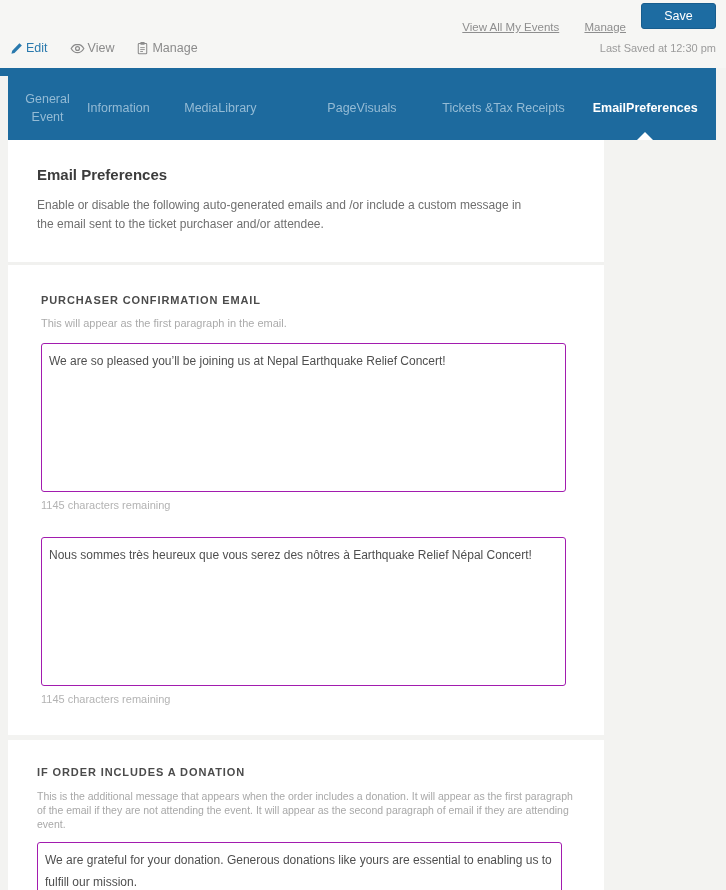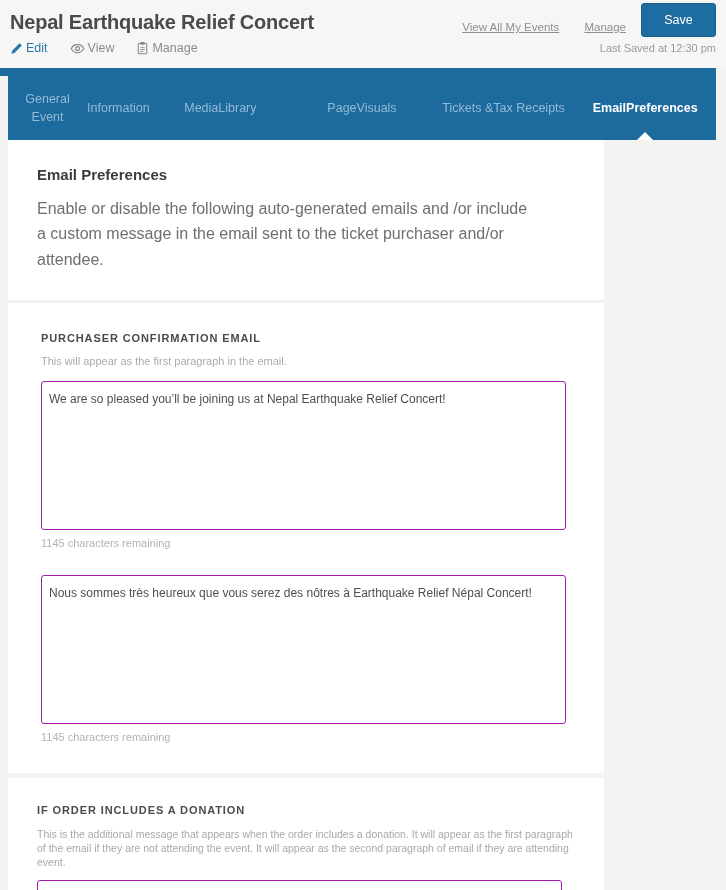--- a/index.html
+++ b/index.html
@@ -9,21 +9,21 @@
     background:#f3f3f1;
     font-family:"Liberation Sans", sans-serif;
     -webkit-font-smoothing:antialiased;
   }
   
   header { position:relative; height:68px; background:#f6f6f4; }
   .page-title { position:absolute; left:10px; top:11px; font-size:20px; font-weight:bold; color:#474b4d; letter-spacing:-0.2px; }
   .header-links { position:absolute; right:100px; top:21px; font-size:11.5px; color:#8e8e8e; white-space:nowrap; }
   .header-links a { color:#8e8e8e; text-decoration:underline; margin-left:22px; cursor:pointer; }
   .save-btn {
-    position:absolute; right:10px; top:3px; width:75px; height:34px;
+    position:absolute; right:10px; top:3px; width:75px; height:26px;
     background:#1d6ca2; border:1px solid #175d8e; border-radius:3px;
     color:#fff; font-size:12.5px; font-family:inherit; cursor:pointer;margin-left:29px;
   }
   .modes { position:absolute; left:10px; top:41px; display:flex; gap:22px; align-items:center; font-size:12.5px; color:#8b8b8b; }
   .mode { display:flex; align-items:center; gap:3px; cursor:pointer; }
   .mode.edit { color:#2979ad; }
   .mode svg { display:block; }
   .last-saved { position:absolute; right:10px; top:42px; font-size:11px; color:#9b9b9b; }
   
   .blue-strip { width:716px; height:8px; background:#1d6a9e; }
@@ -34,21 +34,21 @@
   }
   .tab.active { color:#ffffff; font-weight:bold; }
   .tab .pointer {
     position:absolute; bottom:0; left:50%; margin-left:-8px; width:0; height:0;
     border-left:8px solid transparent; border-right:8px solid transparent; border-bottom:8px solid #ffffff;
   }
   
   .card { margin-left:8px; width:596px; background:#ffffff; }
   .intro { padding:26px 29px 28px; border-bottom:3px solid #f1f1ef; }
   .intro h2 { font-size:15px; font-weight:bold; color:#3c3c3c; margin-bottom:13px; }
-  .intro p { font-size:16px; line-height:1.58; color:#6f6f6f; max-width:492px; }
+  .intro p { font-size:12px; line-height:1.58; color:#6f6f6f; max-width:492px; }
   .purchaser { padding:29px 33px 30px; }
   .sec-label { font-size:11px; font-weight:bold; letter-spacing:0.9px; color:#4b4b4b; margin-bottom:11px; }
   .hint { font-size:11px; color:#ababab; margin-bottom:14px; }
   textarea {
     display:block; width:525px; height:149px;
     border:1px solid #a21caf; border-radius:3px;
     padding:7px 6px 7px 7px;
     font-family:inherit; font-size:12px; line-height:1.8; color:#4f4f4f;
     resize:none; outline:none; background:#fff; overflow:hidden;
   }
@@ -56,21 +56,20 @@
   .ta2 { margin-top:26px; }
   .card-gap { height:5px; }
   .donation { padding:26px 29px 30px; }
   .donation .hint.small { font-size:10.5px; line-height:1.35; max-width:632px; margin-bottom:11px; color:#a8a8a8; }
   .donation textarea { height:160px; }
 </style>
 </head>
 <body>
 
 <header>
-  <h1 class="page-title">Nepal Earthquake Relief Concert</h1>
   <div class="header-links">
     <a>View All My Events</a>
     <a>Manage</a>
   </div>
   <button class="save-btn">Save</button>
   <div class="modes">
     <span class="mode edit">
       <span>
         <svg width="13" height="13" viewBox="0 0 16 16">
             <path d="M11.6 1.4l3 3-9.1 9.1-3.7.9.9-3.7 8.9-9.3z" fill="#2979ad"></path>

